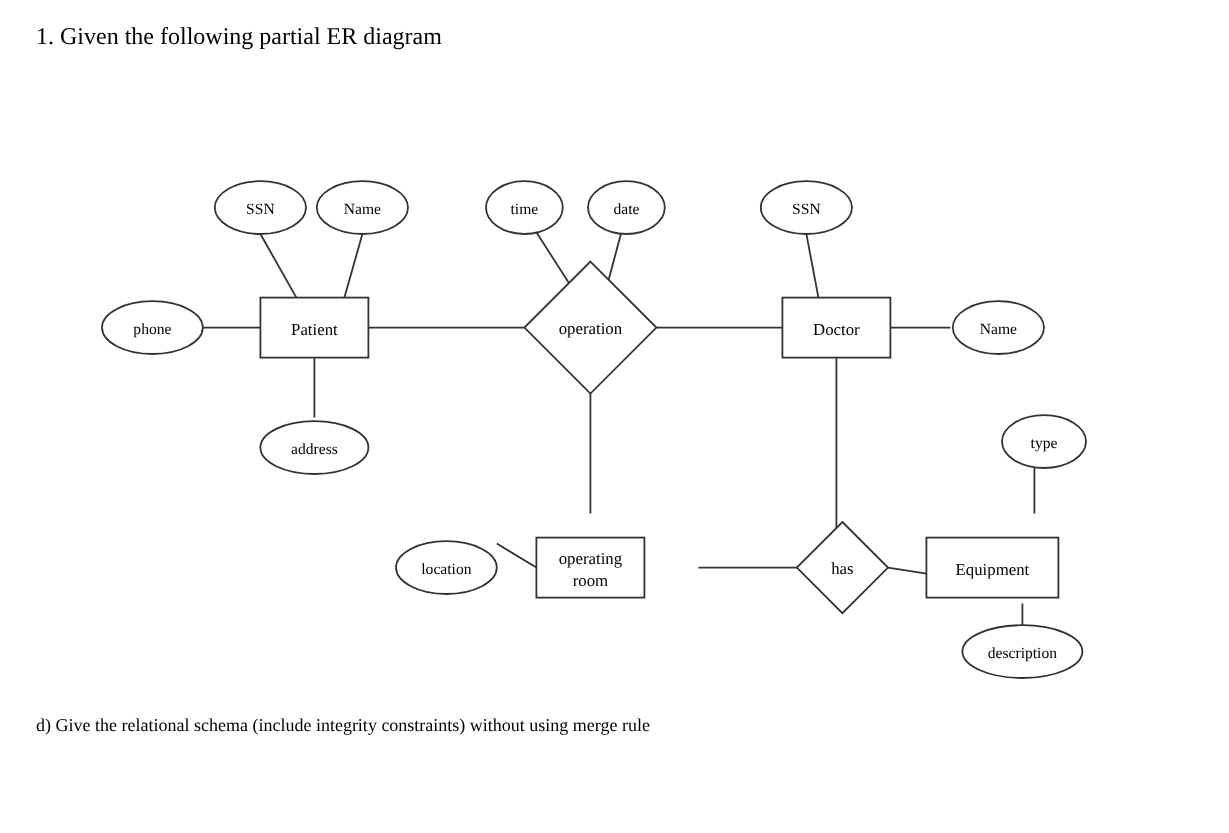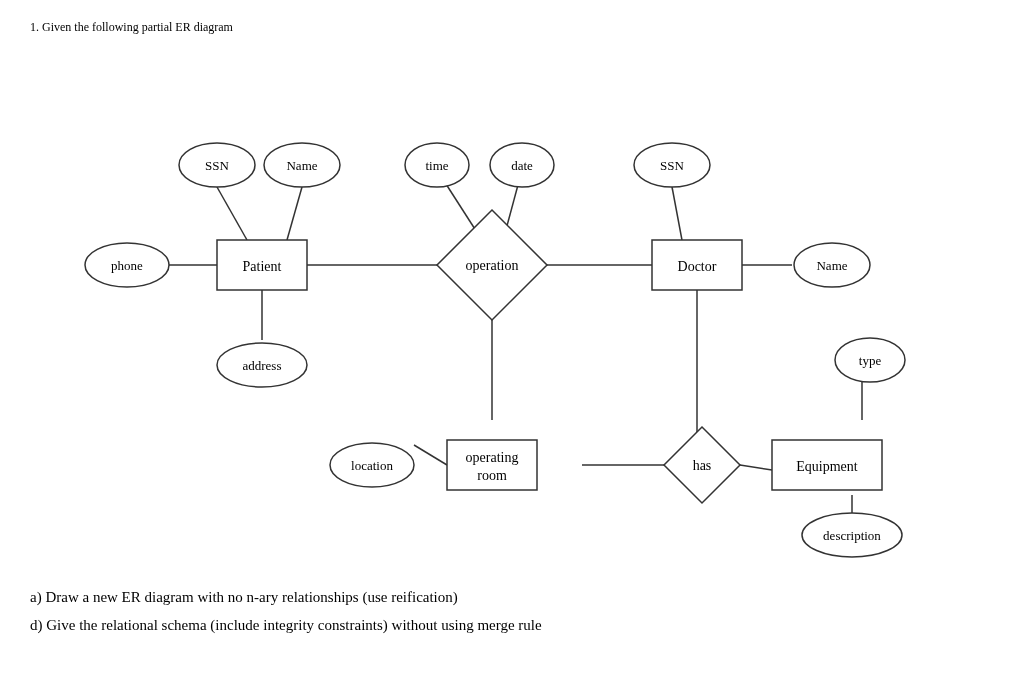--- a/index.html
+++ b/index.html
@@ -6,21 +6,21 @@
     body {
       font-family: Georgia, 'Times New Roman', serif;
       background: #fff;
       width: 1024px;
       min-height: 694px;
       padding: 20px 30px;
       font-size: 15px;
     }
     .header {
       margin-bottom: 20px;
-      font-size: 12px;
+      font-size: 20px;
     }
     .diagram-container {
       position: relative;
       width: 960px;
       height: 520px;
       margin: 0 auto;
     }
     svg.diagram {
       width: 100%;
       height: 100%;
@@ -126,16 +126,15 @@
     <ellipse cx="340" cy="410" rx="42" ry="22" fill="white" stroke="#333" stroke-width="1.5"></ellipse>
     <text x="340" y="415" text-anchor="middle" font-family="Georgia, serif" font-size="13">location</text>
 
     <ellipse cx="820" cy="480" rx="50" ry="22" fill="white" stroke="#333" stroke-width="1.5"></ellipse>
     <text x="820" y="485" text-anchor="middle" font-family="Georgia, serif" font-size="13">description</text>
 
   </svg>
 </div>
 
 <div class="questions">
-  <p>a) Draw a new ER diagram with no n-ary relationships (use reification)</p>
   <p>d) Give the relational schema (include integrity constraints) without using merge rule</p>
 
 </div>
 
 </body></html>

